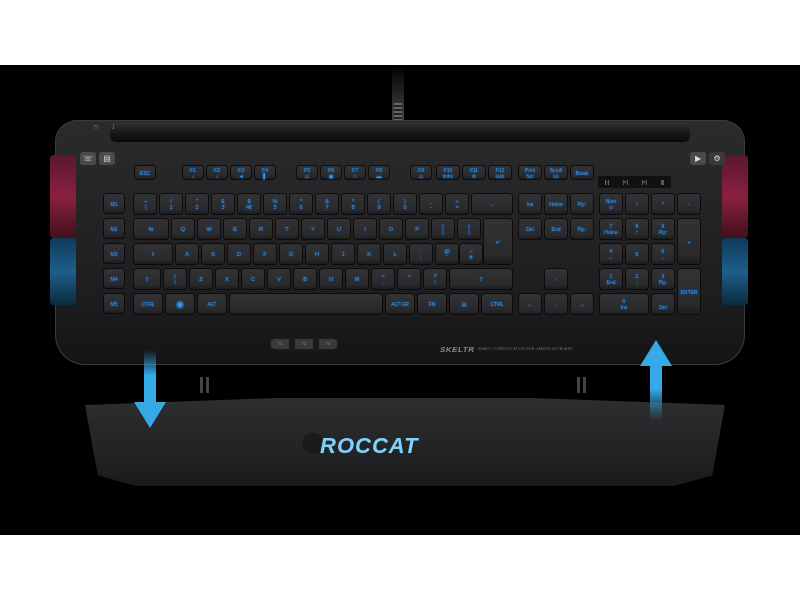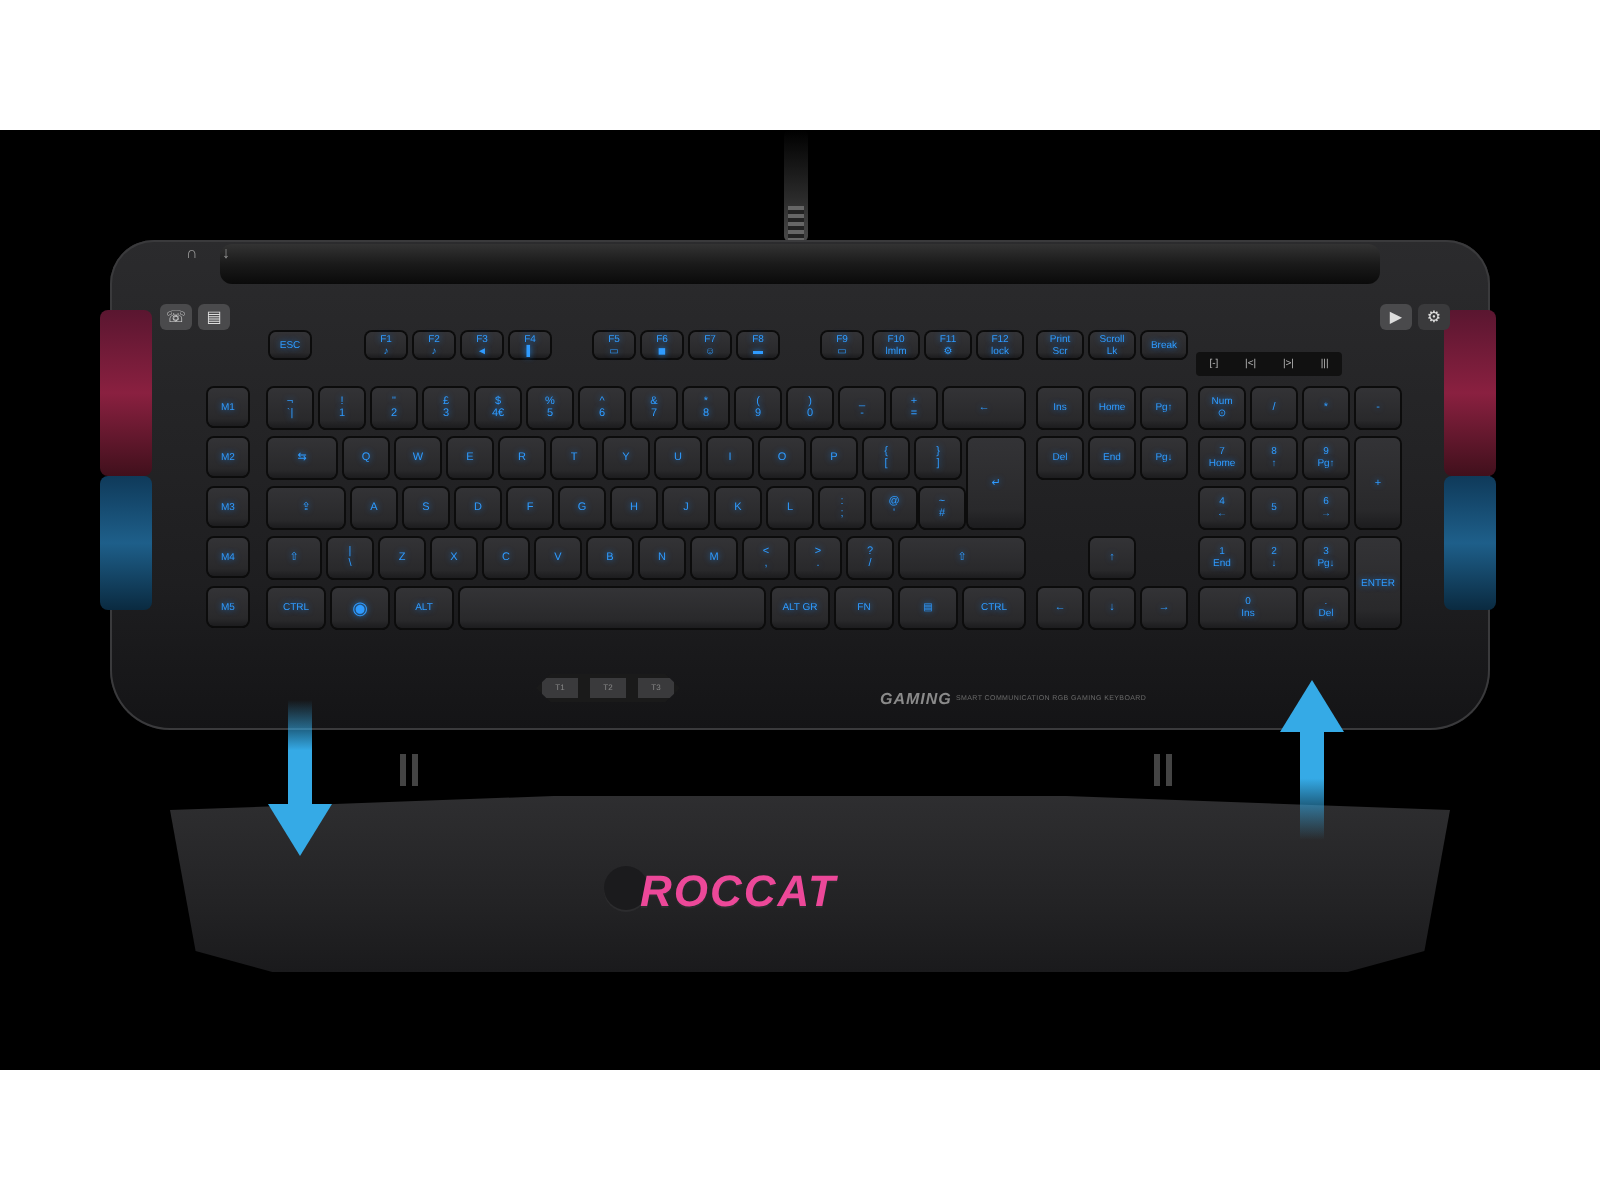--- a/index.html
+++ b/index.html
@@ -18,21 +18,21 @@
   .small-icon { position:absolute; font-size:8px; color:#999; }
   .key { position:absolute; background:linear-gradient(180deg,#333336 0%,#29292b 80%,#1c1c1e 100%); border-radius:3px; box-shadow:0 0 0 1px #0c0c0c, 0 1px 0 #000; color:#2f9bff; text-shadow:0 0 3px #1a7fe0; font-size:5.5px; text-align:center; display:flex; align-items:center; justify-content:center; line-height:6px; white-space:pre; }
   .key.sm { font-size:5px; }
   .fn-strip { position:absolute; left:598px; top:111px; width:73px; height:12px; background:#111; border-radius:2px; display:flex; justify-content:space-around; align-items:center; }
   .fn-strip span { color:#bbb; font-size:5px; }
   .thumb-btns { position:absolute; left:268px; top:272px; width:72px; height:14px; background:#1a1a1a; clip-path:polygon(10% 0,90% 0,100% 50%,90% 100%,10% 100%,0 50%); display:flex; justify-content:space-around; align-items:center; }
   .thumb-btns span { display:block; width:18px; height:10px; background:#3a3a3c; color:#888; font-size:4px; text-align:center; line-height:10px; }
   .brand-skeltr { position:absolute; left:440px; top:280px; color:#8a8a8a; font-size:8px; font-style:italic; font-weight:bold; letter-spacing:0.5px; }
   .brand-tagline { position:absolute; left:478px; top:282px; color:#6a6a6a; font-size:3.5px; letter-spacing:0.2px; }
   .rest { position:absolute; left:85px; top:333px; width:640px; height:88px; background:linear-gradient(180deg,#2e2e30 0%,#232325 60%,#1a1a1c 100%); clip-path:polygon(0 8%, 30% 0, 70% 0, 100% 8%, 98% 88%, 92% 100%, 8% 100%, 2% 88%); }
-  .rest-logo { position:absolute; left:320px; top:368px; color:#ec4899; font-size:22px; font-weight:bold; font-style:italic; letter-spacing:1px; text-shadow:0 1px 0 #2c2c2e; }
+  .rest-logo { position:absolute; left:320px; top:368px; color:#7dd3fc; font-size:22px; font-weight:bold; font-style:italic; letter-spacing:1px; text-shadow:0 1px 0 #2c2c2e; }
   .rest-logo-icon { position:absolute; left:302px; top:368px; width:22px; height:22px; border-radius:50%; background:#1b1b1d; box-shadow:0 1px 0 #2c2c2e; }
   .clip { position:absolute; top:312px; width:3px; height:16px; background:#444; }
   .arrow { position:absolute; width:32px; }
   .arrow .shaft { position:absolute; left:10px; width:12px; }
   .arrow .head { position:absolute; left:0; width:0; height:0; border-left:16px solid transparent; border-right:16px solid transparent; }
   .arrow-down { left:134px; top:285px; height:80px; }
   .arrow-down .shaft { top:0; height:56px; background:linear-gradient(180deg,rgba(53,170,230,0) 0%,#35aae6 45%,#35aae6 100%); }
   .arrow-down .head { top:52px; border-top:26px solid #35aae6; }
   .arrow-up { left:640px; top:275px; height:80px; }
   .arrow-up .shaft { top:24px; height:56px; background:linear-gradient(0deg,rgba(53,170,230,0) 0%,#35aae6 55%,#35aae6 100%); }
@@ -237,21 +237,21 @@
 Ins</div>
   <div class="key sm" style="left:652px;top:229px;width:22px;height:20px;">.
 Del</div>
 
   <div class="thumb-btns">
     <span>T1</span>
     <span>T2</span>
     <span>T3</span>
   </div>
 
-  <div class="brand-skeltr">GAMING</div>
+  <div class="brand-skeltr">SKELTR</div>
   <div class="brand-tagline">SMART COMMUNICATION RGB GAMING KEYBOARD</div>
 
   <div class="clip" style="left:200px;"></div>
   <div class="clip" style="left:206px;"></div>
   <div class="clip" style="left:577px;"></div>
   <div class="clip" style="left:583px;"></div>
 
   <div class="rest"></div>
   <div class="rest-logo-icon"></div>
   <div class="rest-logo">ROCCAT</div>

